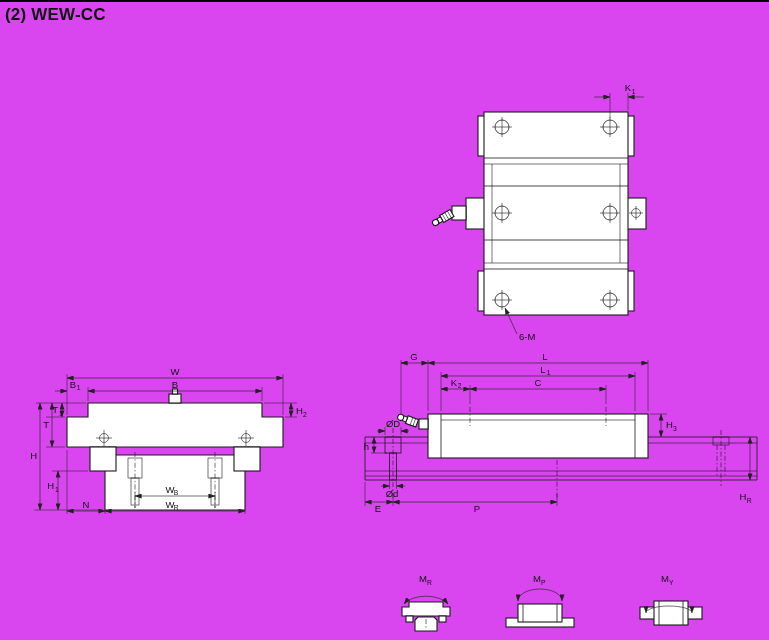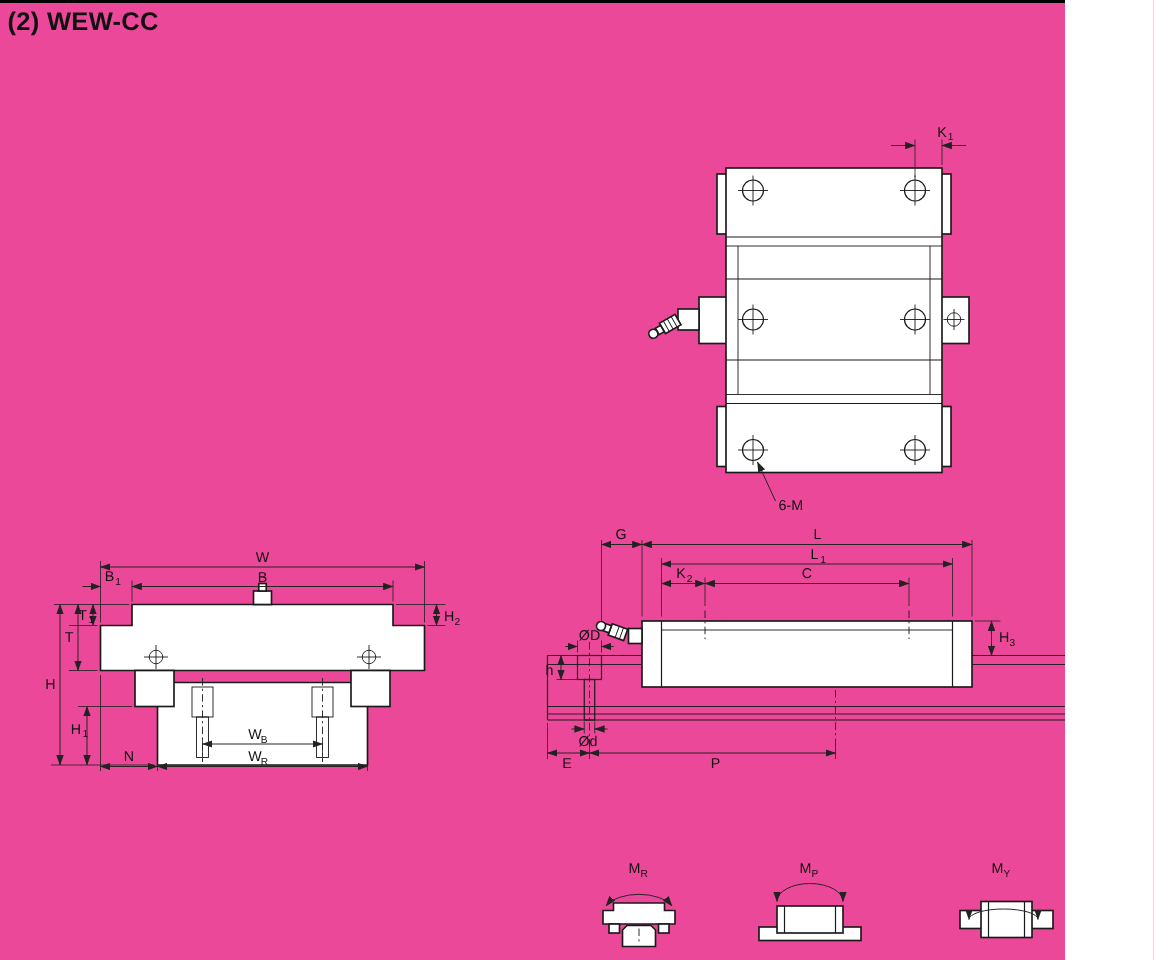--- a/index.html
+++ b/index.html
@@ -1,17 +1,17 @@
 <!DOCTYPE html>
 <html><head>
 <meta charset="utf-8">
 <style>
   html,body { margin:0; padding:0; background:#ffffff; }
   .page {
-    position:relative; width:710px; height:640px; background:#ec4899;
+    position:relative; width:769px; height:640px; background:#d946ef;
     font-family:"Liberation Sans", sans-serif; overflow:hidden;
   }
   .top-rule { position:absolute; left:0; top:0; width:769px; height:2px; background:#000; }
   .title {
     position:absolute; left:5px; top:5px; font-size:17px; font-weight:600;
     color:#111; letter-spacing:.2px;
   }
   svg { position:absolute; left:0; top:0; }
   .o    { fill:#ffffff; stroke:#1a1a1a; stroke-width:1.1; }
   .ln   { stroke:#1a1a1a; stroke-width:.8;  fill:none; }

